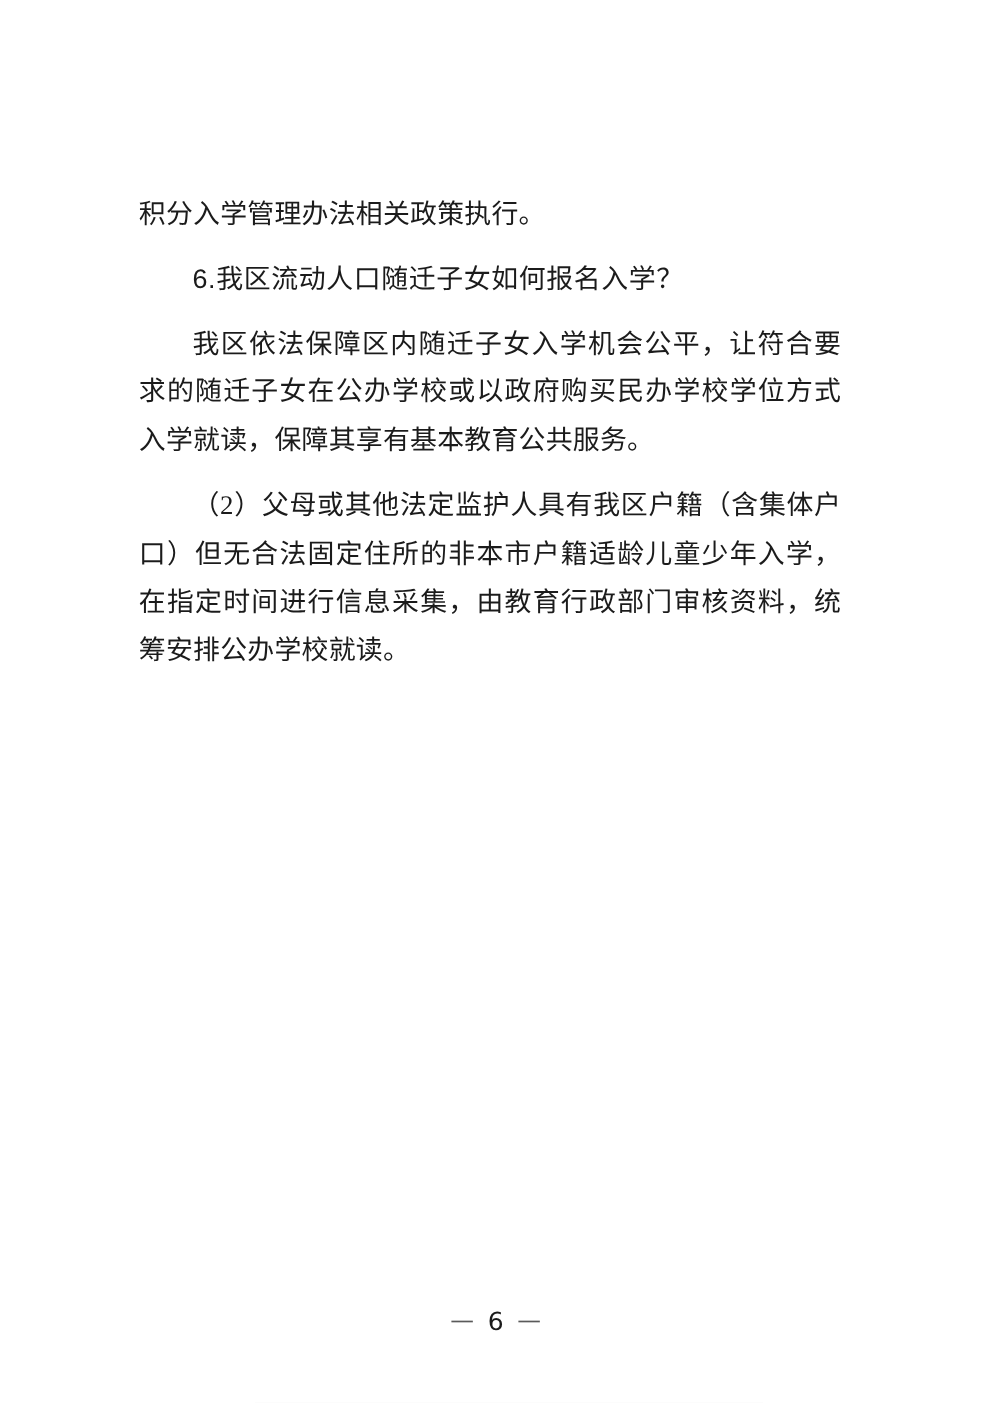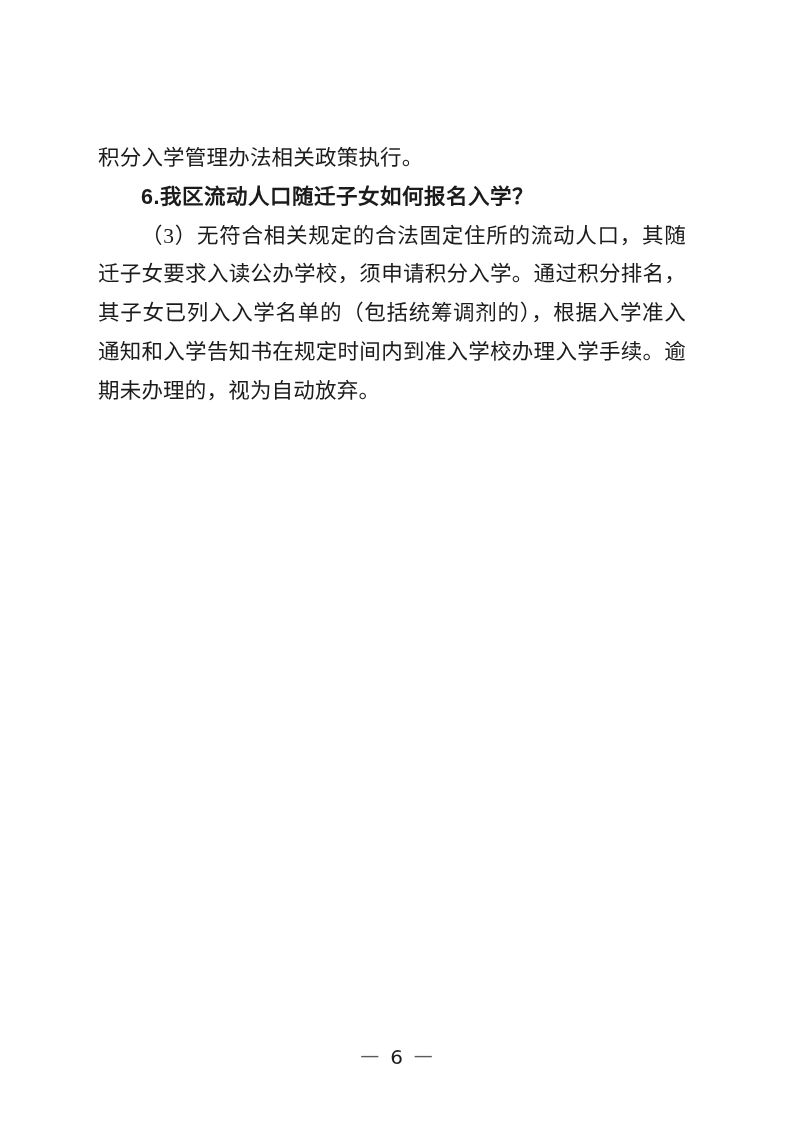--- a/index.html
+++ b/index.html
@@ -23,28 +23,28 @@
     left: 98px;
     top: 139px;
     width: 588px;
     font-size: 21.5px;
     line-height: 38.8px;
     text-align: justify;
     text-justify: inter-ideograph;
     letter-spacing: 0.2px;
   }
   .para {
-    margin: 0;
+    margin: 13px;
     padding: 0;
   }
   .para.indent {
     text-indent: 2em;
   }
   .para.heading {
-    font-weight: bold;
+    font-weight: normal;
     font-family: "Liberation Sans", "DejaVu Sans", sans-serif;
     letter-spacing: 0.5px;
   }
   .footer {
     position: absolute;
     left: 0;
     right: 0;
     top: 1042px;
     height: 30px;
     line-height: 30px;
@@ -62,18 +62,19 @@
     top: -2px;
   }
 </style>
 </head>
 <body>
 
 <div class="page">
   <div class="content" id="document-body">
       <p class="para">积分入学管理办法相关政策执行。</p>
       <p class="para indent heading">6.我区流动人口随迁子女如何报名入学？</p>
-      <p class="para indent">（3）无符合相关规定的合法固定住所的流动人口，其随迁子女要求入读公办学校，须申请积分入学。通过积分排名，其子女已列入入学名单的（包括统筹调剂的），根据入学准入通知和入学告知书在规定时间内到准入学校办理入学手续。逾期未办理的，视为自动放弃。</p>
+      <p class="para indent">我区依法保障区内随迁子女入学机会公平，让符合要求的随迁子女在公办学校或以政府购买民办学校学位方式入学就读，保障其享有基本教育公共服务。</p>
+      <p class="para indent">（2）父母或其他法定监护人具有我区户籍（含集体户口）但无合法固定住所的非本市户籍适龄儿童少年入学，在指定时间进行信息采集，由教育行政部门审核资料，统筹安排公办学校就读。</p>
     </div>
   <div class="footer">
     <span class="dash">—</span><span class="pagenum">6</span><span class="dash">—</span>
   </div>
 </div>
 
 </body></html>

